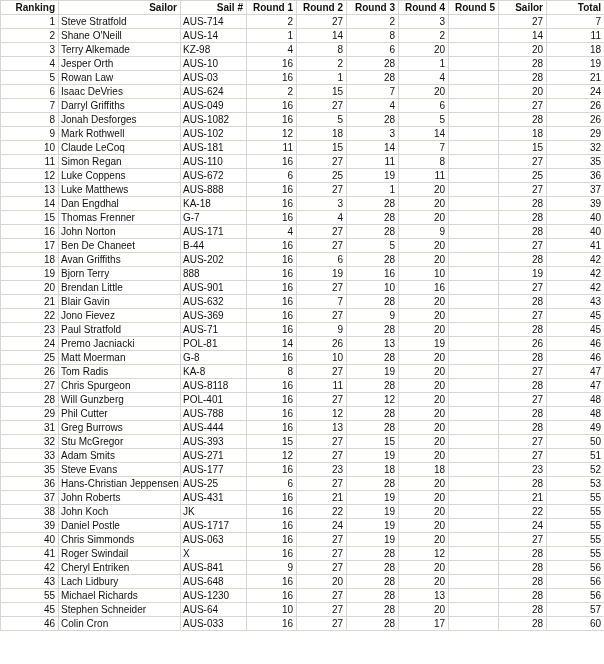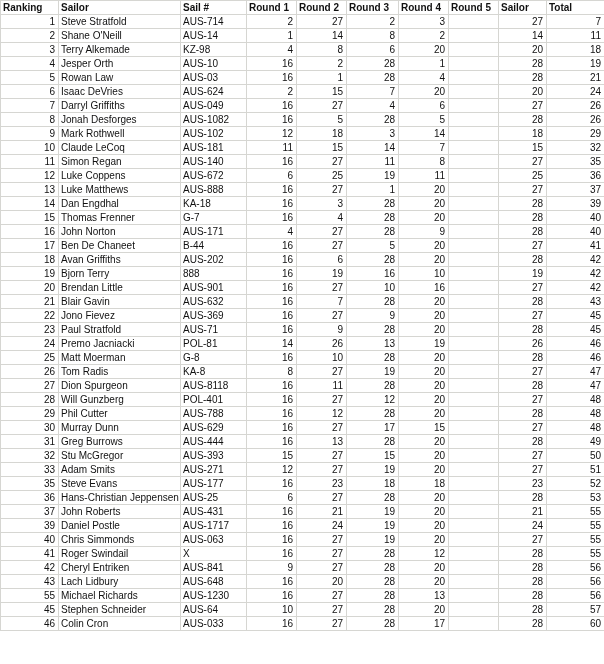--- a/index.html
+++ b/index.html
@@ -24,21 +24,21 @@
     font-size:10px;
     color:#111111;
     padding:0 3px 0 2px;
     white-space:nowrap;
     overflow:hidden;
     vertical-align:middle;
     background:#ffffff;
   }
   table.sheet th{
     font-weight:bold;
-    text-align:left;
+    text-align:right;
   }
   td.num{ text-align:right; }
   td.txt{ text-align:left; }
 </style>
 </head>
 <body>
 
 <table class="sheet">
   <colgroup>
     <col style="width:58px">
@@ -183,21 +183,21 @@
         <td class="num">15</td>
         <td class="num">14</td>
         <td class="num">7</td>
         <td class="num"></td>
         <td class="num">15</td>
         <td class="num">32</td>
       </tr>
       <tr>
         <td class="num">11</td>
         <td class="txt">Simon Regan</td>
-        <td class="txt">AUS-140</td>
+        <td class="txt">AUS-110</td>
         <td class="num">16</td>
         <td class="num">27</td>
         <td class="num">11</td>
         <td class="num">8</td>
         <td class="num"></td>
         <td class="num">27</td>
         <td class="num">35</td>
       </tr>
       <tr>
         <td class="num">12</td>
@@ -374,21 +374,21 @@
         <td class="num">8</td>
         <td class="num">27</td>
         <td class="num">19</td>
         <td class="num">20</td>
         <td class="num"></td>
         <td class="num">27</td>
         <td class="num">47</td>
       </tr>
       <tr>
         <td class="num">27</td>
-        <td class="txt">Dion Spurgeon</td>
+        <td class="txt">Chris Spurgeon</td>
         <td class="txt">AUS-8118</td>
         <td class="num">16</td>
         <td class="num">11</td>
         <td class="num">28</td>
         <td class="num">20</td>
         <td class="num"></td>
         <td class="num">28</td>
         <td class="num">47</td>
       </tr>
       <tr>
@@ -406,32 +406,20 @@
       <tr>
         <td class="num">29</td>
         <td class="txt">Phil Cutter</td>
         <td class="txt">AUS-788</td>
         <td class="num">16</td>
         <td class="num">12</td>
         <td class="num">28</td>
         <td class="num">20</td>
         <td class="num"></td>
         <td class="num">28</td>
-        <td class="num">48</td>
-      </tr>
-      <tr>
-        <td class="num">30</td>
-        <td class="txt">Murray Dunn</td>
-        <td class="txt">AUS-629</td>
-        <td class="num">16</td>
-        <td class="num">27</td>
-        <td class="num">17</td>
-        <td class="num">15</td>
-        <td class="num"></td>
-        <td class="num">27</td>
         <td class="num">48</td>
       </tr>
       <tr>
         <td class="num">31</td>
         <td class="txt">Greg Burrows</td>
         <td class="txt">AUS-444</td>
         <td class="num">16</td>
         <td class="num">13</td>
         <td class="num">28</td>
         <td class="num">20</td>
@@ -493,20 +481,32 @@
         <td class="txt">AUS-431</td>
         <td class="num">16</td>
         <td class="num">21</td>
         <td class="num">19</td>
         <td class="num">20</td>
         <td class="num"></td>
         <td class="num">21</td>
         <td class="num">55</td>
       </tr>
       <tr>
+        <td class="num">38</td>
+        <td class="txt">John Koch</td>
+        <td class="txt">JK</td>
+        <td class="num">16</td>
+        <td class="num">22</td>
+        <td class="num">19</td>
+        <td class="num">20</td>
+        <td class="num"></td>
+        <td class="num">22</td>
+        <td class="num">55</td>
+      </tr>
+      <tr>
         <td class="num">39</td>
         <td class="txt">Daniel Postle</td>
         <td class="txt">AUS-1717</td>
         <td class="num">16</td>
         <td class="num">24</td>
         <td class="num">19</td>
         <td class="num">20</td>
         <td class="num"></td>
         <td class="num">24</td>
         <td class="num">55</td>

